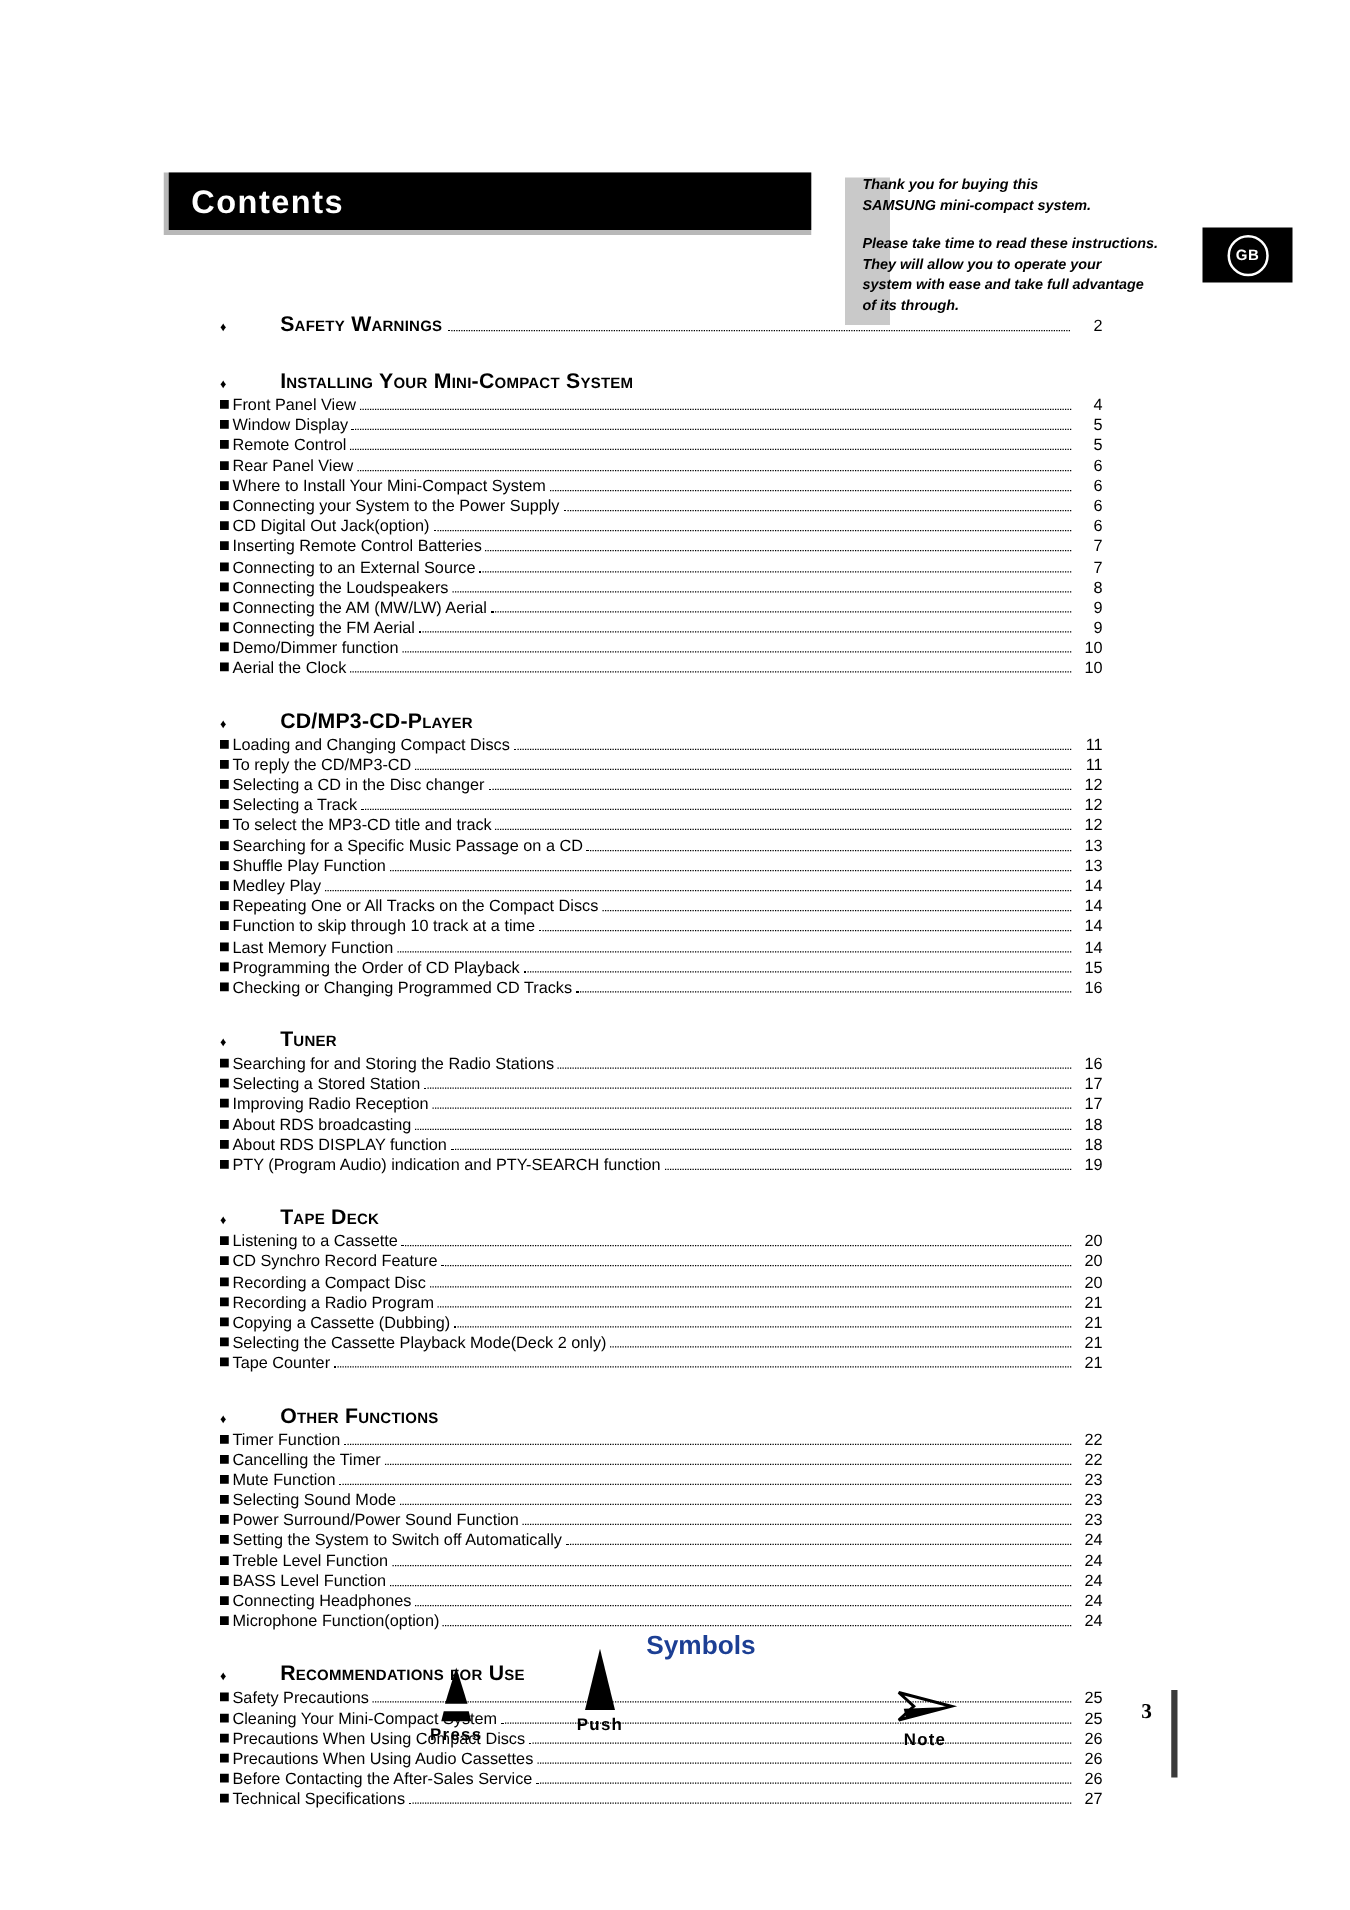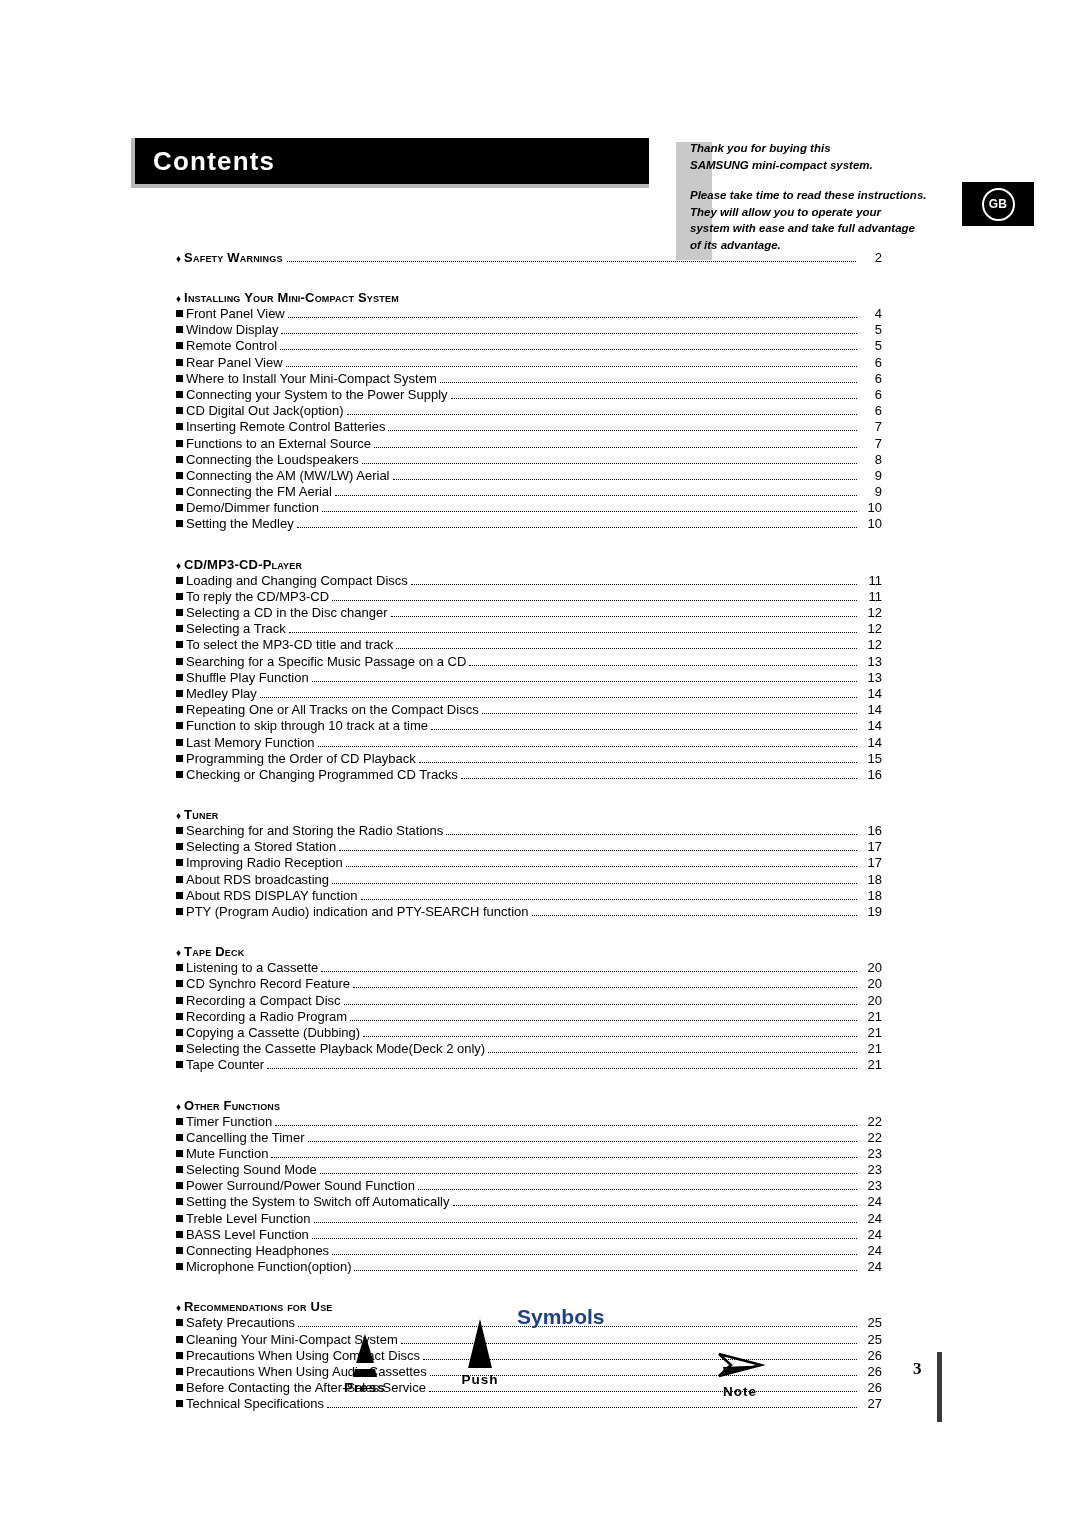--- a/index.html
+++ b/index.html
@@ -120,26 +120,27 @@
     margin-bottom: 1px;
   }
   .toc-section-title:first-child { margin-top: 0; }
   .diamond {
     font-size: 10px;
     line-height: 1;
     margin-right: 3px;
     color: #000;
   }
   .sc-label {
-    font-size: 13px;
+    font-size: 17px;
     font-weight: bold;
     font-variant: small-caps;
     letter-spacing: 0.2px;
     white-space: nowrap;
     font-family: "Liberation Sans", sans-serif;
+    margin-left: 40px;
   }
 
   
   .toc-section-title .dots {
     flex: 1 1 auto;
     border-bottom: 1.5px dotted #000;
     margin: 0 4px 3px 4px;
     min-width: 10px;
     height: 0;
   }
@@ -253,21 +254,21 @@
 </div>
 
 <div class="intro-block">
   <div class="intro-shadow"></div>
   <div class="intro-text">
     <div>Thank you for buying this</div>
     <div>SAMSUNG mini-compact system.</div>
     <div class="para2">Please take time to read these instructions.</div>
     <div>They will allow you to operate your</div>
     <div>system with ease and take full advantage</div>
-    <div>of its advantage.</div>
+    <div>of its through.</div>
   </div>
 </div>
 
 <div class="gb-badge">
   <div class="gb-circle">GB</div>
 </div>
 
 <div class="toc" id="toc-root">
     <div class="toc-section-title">
       <span class="diamond">♦</span>
@@ -323,21 +324,21 @@
       <span class="pg">6</span>
     </div>
     <div class="toc-row">
       <span class="sq"></span>
       <span class="label">Inserting Remote Control Batteries</span>
       <span class="dots"></span>
       <span class="pg">7</span>
     </div>
     <div class="toc-row">
       <span class="sq"></span>
-      <span class="label">Functions to an External Source</span>
+      <span class="label">Connecting to an External Source</span>
       <span class="dots"></span>
       <span class="pg">7</span>
     </div>
     <div class="toc-row">
       <span class="sq"></span>
       <span class="label">Connecting the Loudspeakers</span>
       <span class="dots"></span>
       <span class="pg">8</span>
     </div>
     <div class="toc-row">
@@ -353,21 +354,21 @@
       <span class="pg">9</span>
     </div>
     <div class="toc-row">
       <span class="sq"></span>
       <span class="label">Demo/Dimmer function</span>
       <span class="dots"></span>
       <span class="pg">10</span>
     </div>
     <div class="toc-row">
       <span class="sq"></span>
-      <span class="label">Setting the Medley</span>
+      <span class="label">Aerial the Clock</span>
       <span class="dots"></span>
       <span class="pg">10</span>
     </div>
     <div class="section-gap"></div>
     <div class="toc-section-title">
       <span class="diamond">♦</span>
       <span class="sc-label">CD/MP3-CD-Player</span>
     </div>
     <div class="toc-row">
       <span class="sq"></span>

